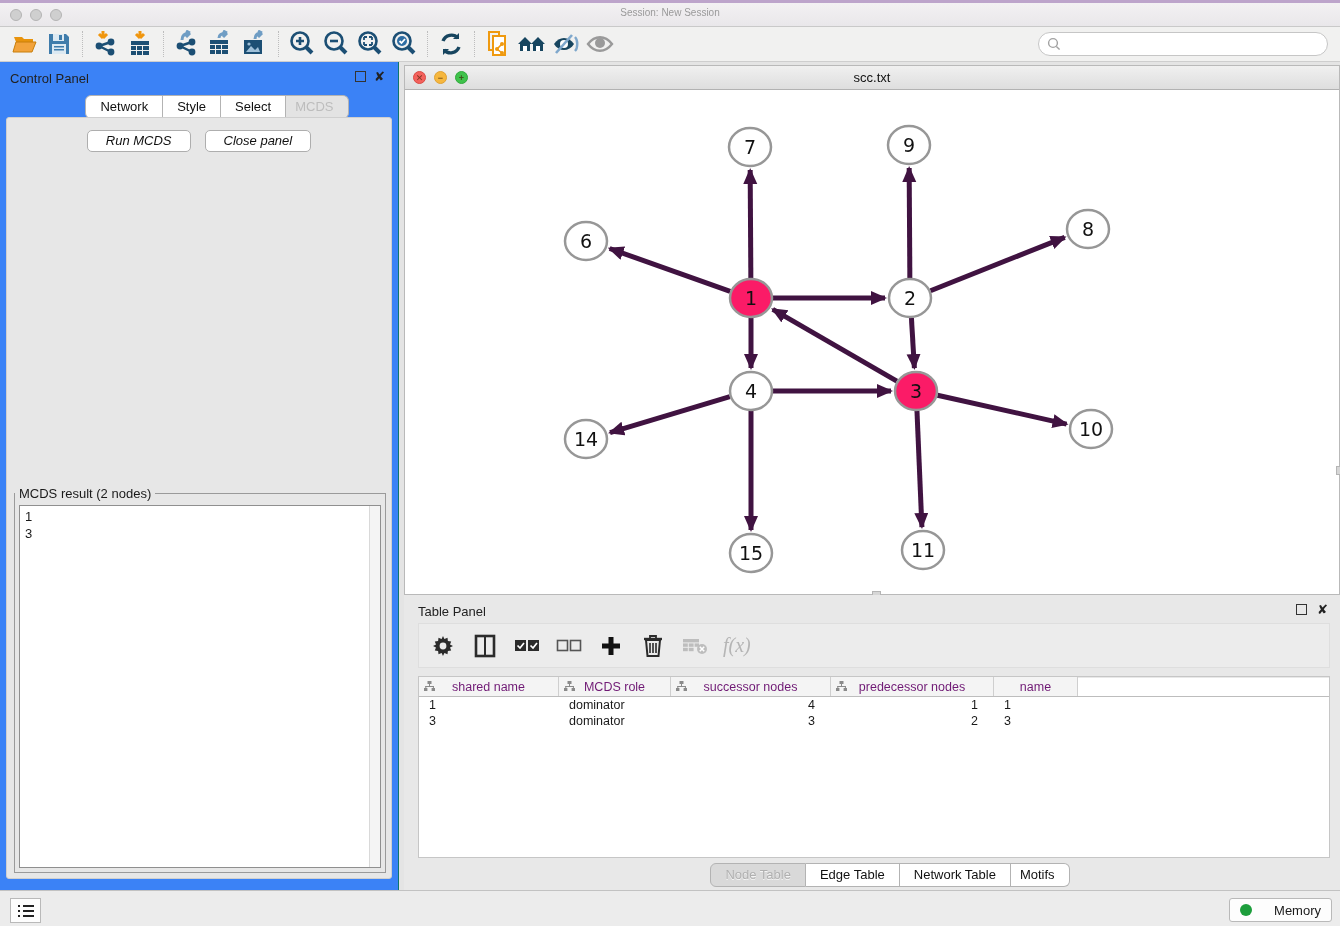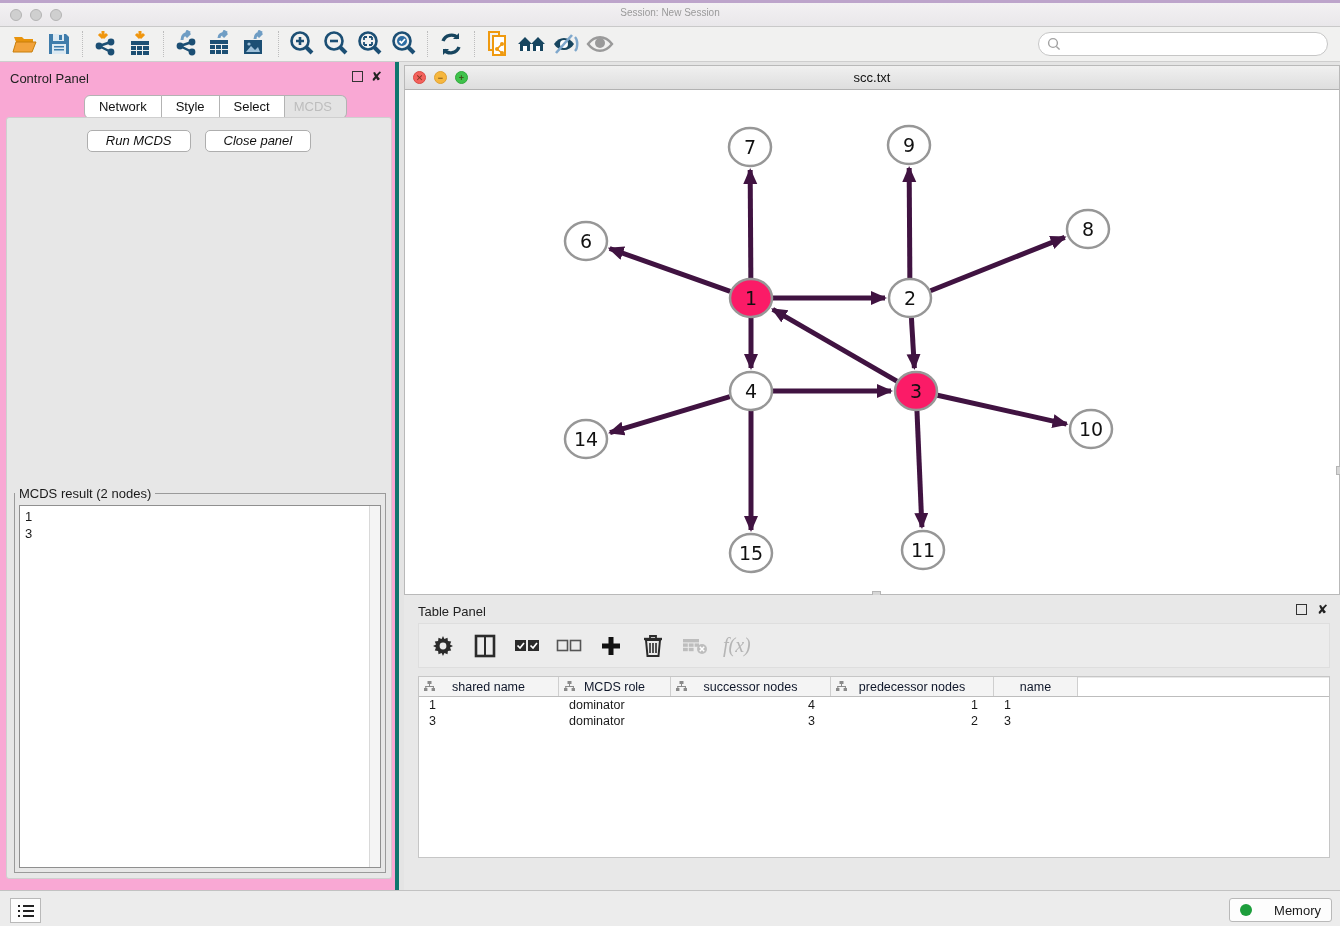--- a/index.html
+++ b/index.html
@@ -17,21 +17,21 @@
   
   .toolbar { position:absolute; left:0; top:27px; width:1340px; height:35px; background:#f1f1f0;
     border-bottom:1px solid #cecece; display:flex; align-items:center; padding-left:8px; }
   .tb-btn { width:34px; height:30px; display:flex; align-items:center; justify-content:center; flex:0 0 auto; }
   .tb-sep { width:1px; height:26px; border-left:1px dotted #bdbdbd; margin:0 6px; flex:0 0 auto; }
   .search-wrap { position:absolute; right:12px; top:5px; width:290px; height:24px; background:#fff;
     border:1px solid #c6c6c6; border-radius:12px; display:flex; align-items:center; padding-left:8px; }
   .search-wrap svg { opacity:.55; }
 
   
-  .control-panel { position:absolute; left:0; top:62px; width:399px; height:828px; background:#f9a8d4; border-right:4px solid #0f766e; }
+  .control-panel { position:absolute; left:0; top:62px; width:399px; height:828px; background:#3b82f6; border-right:1px solid #0f766e; }
   .panel-titlerow { position:relative; height:30px; }
   .panel-titlerow .ptitle { position:absolute; left:10px; top:9px; font-size:13px; color:#222; }
   .float-ic { position:absolute; top:9px; width:11px; height:11px; border:1.5px solid #333; }
   .close-ic { position:absolute; top:7px; font-size:13px; font-weight:bold; color:#222; }
 
   .cp-tabs { position:absolute; left:0; top:33px; width:100%; display:flex; justify-content:center; }
   .tab { border:1px solid #b3b3b3; border-left:none; background:#fff; padding:3px 14px 4px; font-size:13px; color:#111; }
   .tab:first-child { border-left:1px solid #b3b3b3; border-radius:6px 0 0 6px;margin-left:36px; }
   .tab:last-child { border-radius:0 6px 6px 0;padding-left:9px; }
   .tab.disabled-active { background:#e3e3e3; color:#bdbdbd; }
@@ -71,21 +71,21 @@
 
   
   .table-panel { position:absolute; left:404px; top:595px; width:936px; height:295px; background:#e8e8e8; }
   .tp-toolbar { position:absolute; left:14px; top:28px; width:912px; height:45px; background:#ececec;
     border:1px solid #dedede; display:flex; align-items:center; padding-left:10px; gap:14px; }
   .tp-ic { width:28px; height:28px; display:flex; align-items:center; justify-content:center; }
   .fx { font-family:"Liberation Serif","DejaVu Serif",serif; font-style:italic; font-size:20px; color:#b5b5b5; }
 
   .node-table { position:absolute; left:14px; top:81px; width:912px; height:182px; background:#fff; border:1px solid #c6c6c6; }
   .nt-header { display:flex; height:20px; border-bottom:1px solid #bdbdbd; box-shadow:0 1px 0 #e8e8e8 inset; }
-  .nt-hcell { position:relative; background:#f4f4f4; border-right:1px solid #cfcfcf; display:flex; align-items:center; justify-content:center; font-size:12.5px; color:#0f172a; }
+  .nt-hcell { position:relative; background:#f4f4f4; border-right:1px solid #cfcfcf; display:flex; align-items:center; justify-content:center; font-size:12.5px; color:#701a75; }
   .nt-hcell .hicon { position:absolute; left:5px; top:4px; }
   .nt-row { display:flex; height:16px; font-size:12.5px; }
   .nt-cell { padding:0 10px; line-height:16px; white-space:nowrap; overflow:hidden; }
   .nt-cell.num { text-align:right; padding-right:16px; }
 
   .tp-tabs { position:absolute; left:0; right:0; top:268px; display:flex; justify-content:center; }
   .tp-tabs .tab.selected-gray { background:#d9d9d9; color:#b0b0b0; text-shadow:0 1px 0 #f5f5f5; }
 
   
   .statusbar { position:absolute; left:0; top:890px; width:1340px; height:36px; background:#ececec; border-top:1px solid #c2c2c2; }
@@ -509,20 +509,26 @@
         <div class="nt-row">
           <div class="nt-cell" style="width: 140px;">3</div>
           <div class="nt-cell" style="width: 112px;">dominator</div>
           <div class="nt-cell num" style="width: 160px;">3</div>
           <div class="nt-cell num" style="width: 163px;">2</div>
           <div class="nt-cell" style="width: 84px;">3</div>
         </div>
       </div>
   </div>
 
+  <div class="tp-tabs" id="tp-tabs">
+      <div class="tab selected-gray">Node Table</div>
+      <div class="tab">Edge Table</div>
+      <div class="tab">Network Table</div>
+      <div class="tab">Motifs</div>
+    </div>
 </div>
 
 <div class="statusbar">
   <div class="sb-left-btn">
     <svg width="18" height="14" viewBox="0 0 18 14">
         <g stroke="#222" stroke-width="2">
           <path d="M1 2 h2 M6 2 h11"></path>
           <path d="M1 7 h2 M6 7 h11"></path>
           <path d="M1 12 h2 M6 12 h11"></path>
         </g>

